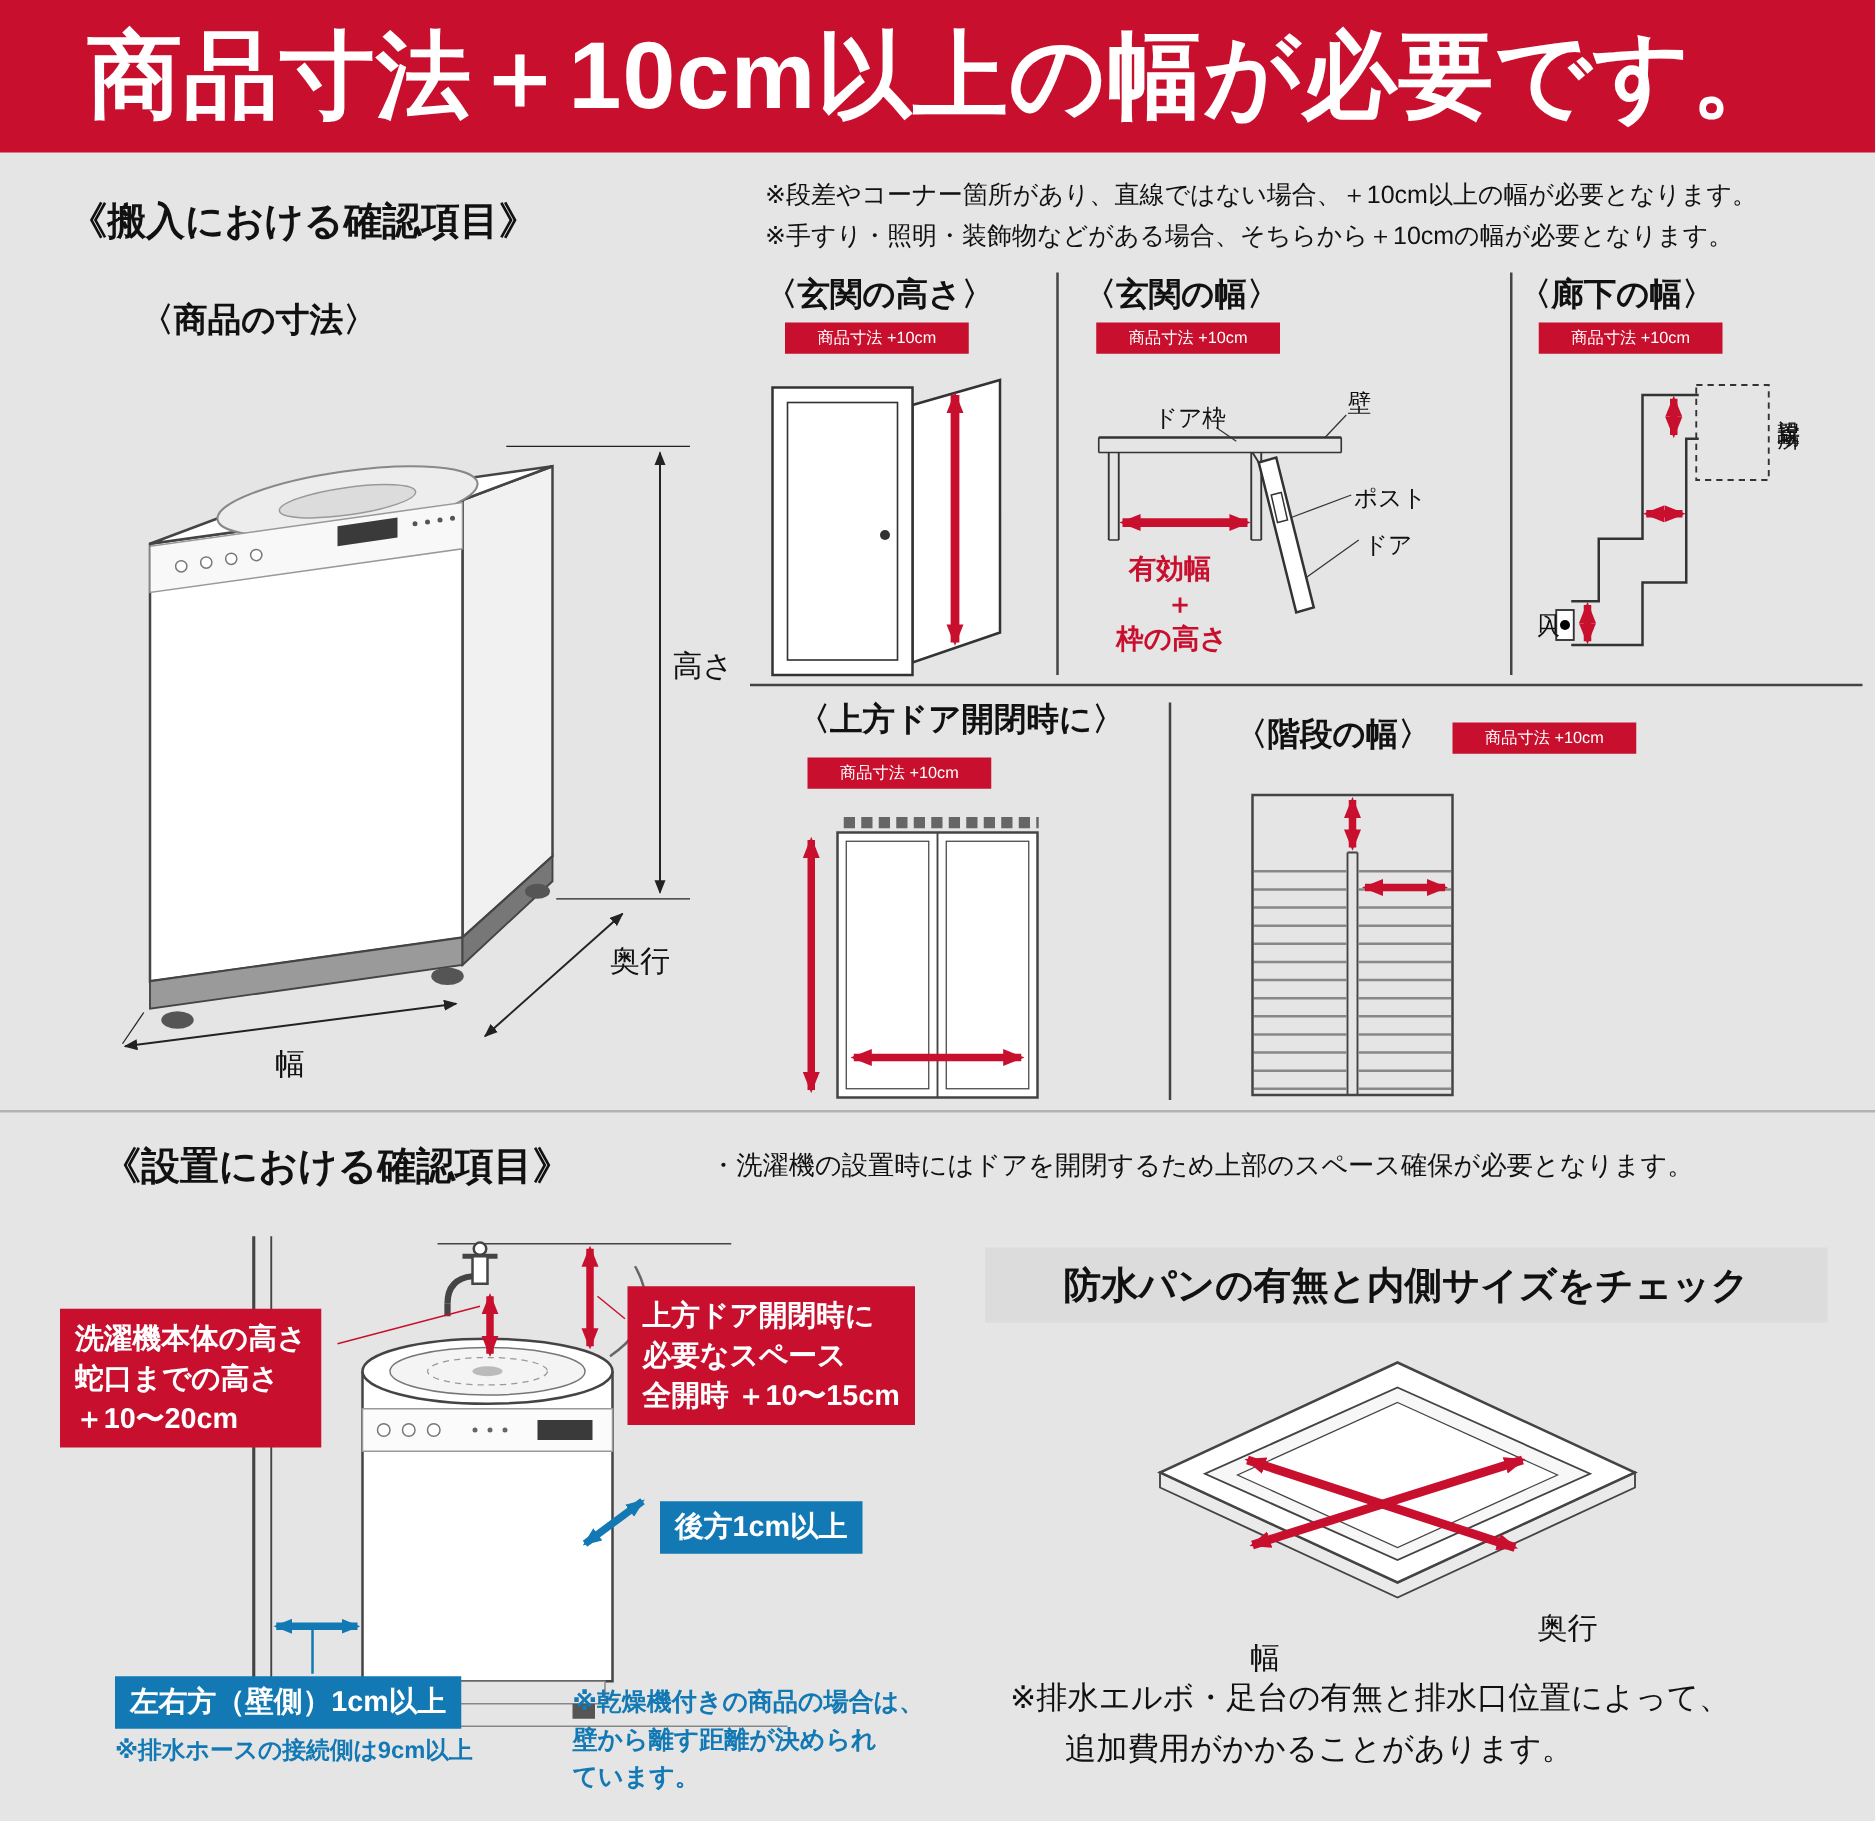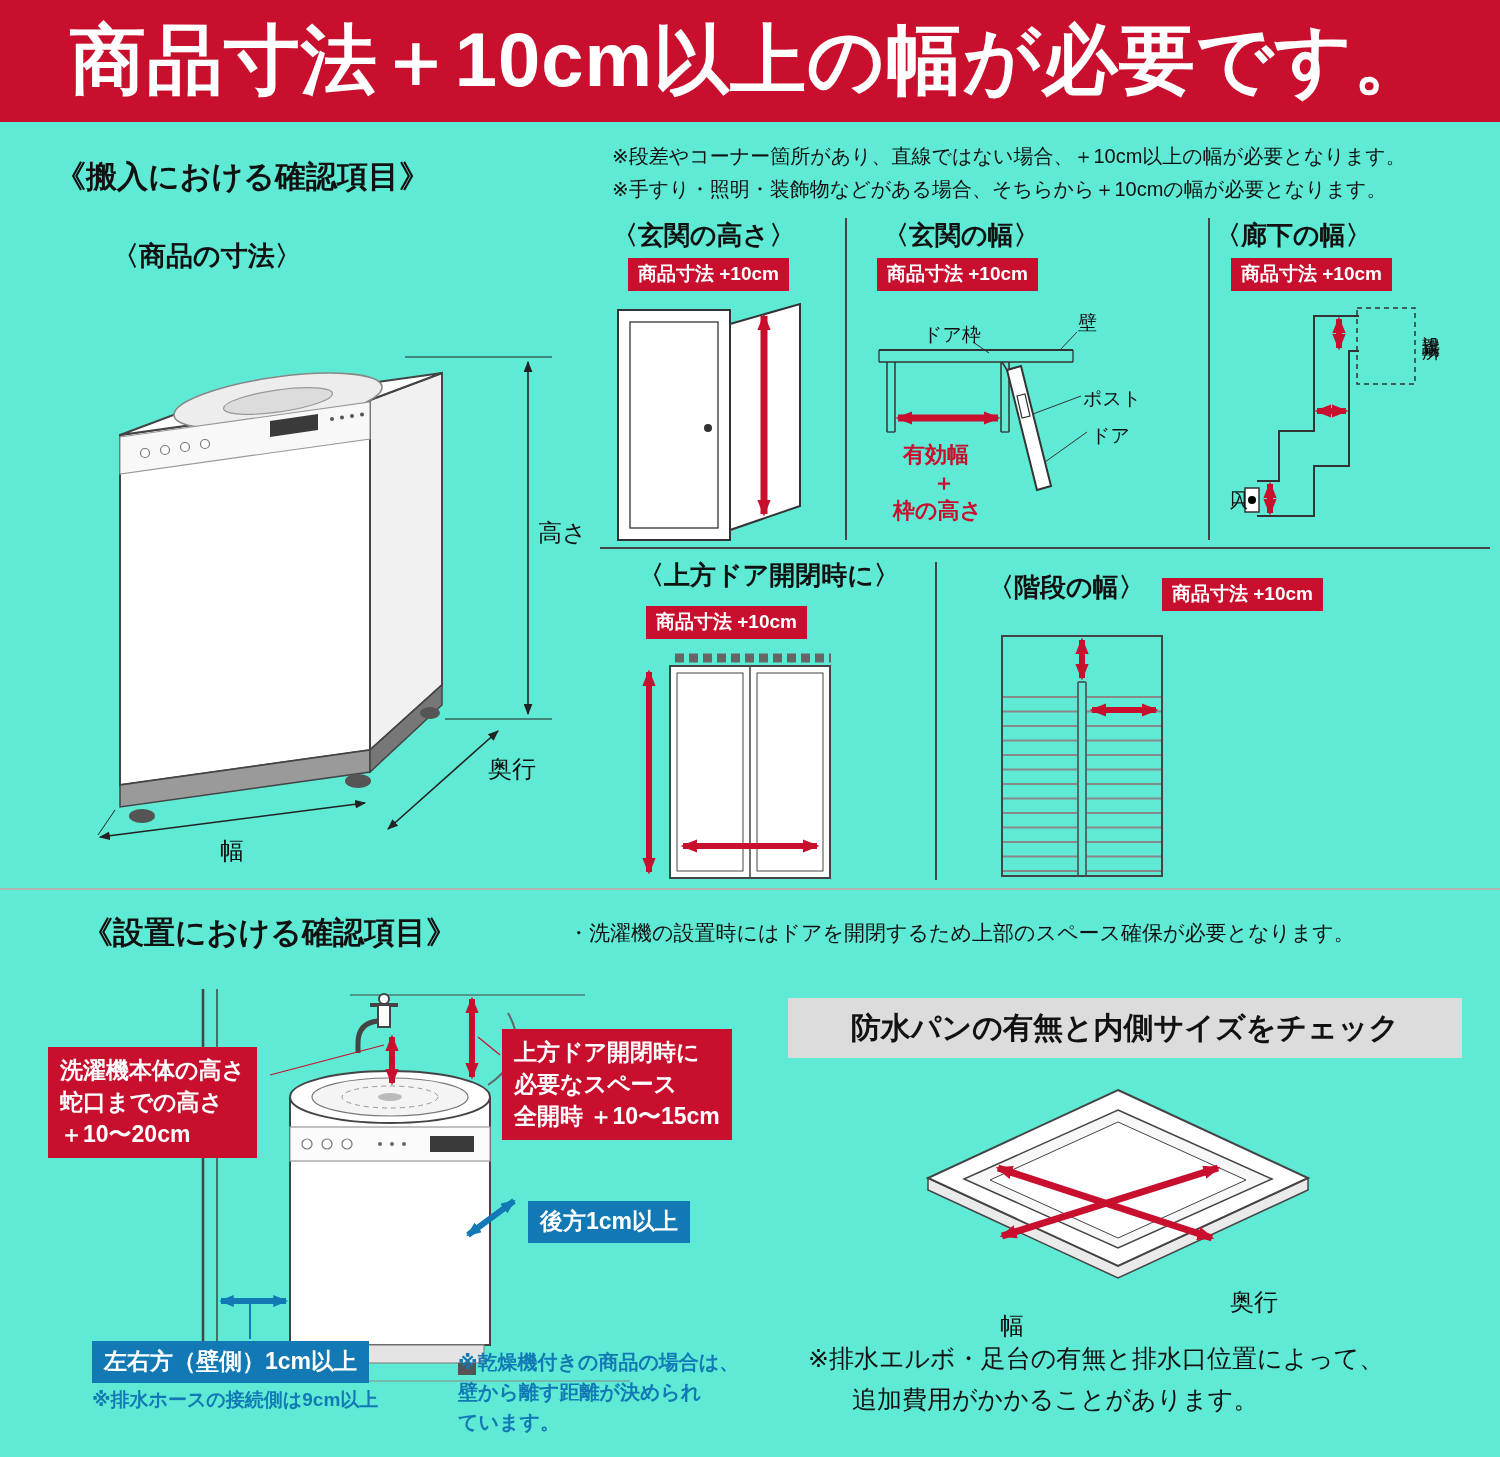--- a/index.html
+++ b/index.html
@@ -1,24 +1,24 @@
 <!DOCTYPE html>
 <html><head>
 <meta charset="utf-8">
 <style>
 *{margin:0;padding:0;box-sizing:border-box}
 body{font-family:"Liberation Sans","DejaVu Sans",sans-serif;background:#fff;color:#111}
-.page{position:relative;width:1500px;height:1457px;background:#5eead4;overflow:hidden}
+.page{position:relative;width:1500px;height:1457px;background:#e5e5e5;overflow:hidden}
 .abs{position:absolute}
 .banner{left:0;top:0;width:1500px;height:122px;background:#c80f2e;display:flex;align-items:center;justify-content:center}
 .banner h1{color:#fff;font-size:76px;font-weight:bold;letter-spacing:1px;white-space:nowrap}
 .h2{font-size:31px;font-weight:bold;white-space:nowrap}
 .h3{font-size:27px;font-weight:bold;white-space:nowrap}
 .colhead{font-size:26px;font-weight:bold;white-space:nowrap}
-.badge{display:inline-block;background:#c80f2e;color:#fff;font-weight:bold;font-size:19px;padding:3px 10px 4px;white-space:nowrap}
+.badge{display:inline-block;background:#c80f2e;color:#fff;font-weight:normal;font-size:13px;padding:3px 26px 4px;white-space:nowrap}
 .note{font-size:20px;line-height:1.65;white-space:nowrap}
 .note2{font-size:21px;line-height:1.6;white-space:nowrap}
 .dlabel{font-size:24px;white-space:nowrap}
 .slabel{font-size:19px;white-space:nowrap}
 .rlabel{color:#c80f2e;font-weight:bold;font-size:22px;white-space:nowrap}
 .vtext{writing-mode:vertical-rl;text-orientation:upright;font-size:18px;letter-spacing:2px;white-space:nowrap}
 .redbox{background:#c80f2e;color:#fff;font-weight:bold;font-size:23px;line-height:1.4;padding:7px 12px;white-space:nowrap}
 .bluebox{background:#1279b4;color:#fff;font-weight:bold;font-size:23px;line-height:1.3;padding:6px 12px;white-space:nowrap}
 .bnote{color:#1279b4;font-size:19px;font-weight:bold;white-space:nowrap}
 .bnote2{color:#1279b4;font-size:20px;font-weight:bold;line-height:1.5;white-space:nowrap}
@@ -116,21 +116,21 @@
         <polygon points="118,24 188,4 188,206 118,230" stroke-width="2"></polygon>
         <rect x="6" y="10" width="112" height="230" stroke-width="2"></rect>
         <rect x="18" y="22" width="88" height="206" stroke-width="1.3"></rect>
         <circle cx="96" cy="128" r="4" fill="#333" stroke="none"></circle>
       </g>
       <line x1="152" y1="16" x2="152" y2="214" stroke="#c80f2e" stroke-width="7" marker-start="url(#mkR)" marker-end="url(#mkR)"></line>
     </svg>
   </div>
 
   <div class="abs" style="left:865px;top:218px;width:335px;height:330px">
-    <div class="colhead" style="margin-left:18px">〈玄関の幅〉</div>
+    <div class="colhead" style="margin-left:2px">〈玄関の幅〉</div>
     <div class="abs badge" style="left:12px;top:40px">商品寸法 +10cm</div>
     <svg class="abs" style="left:0;top:78px" width="320" height="255" viewBox="0 0 320 255">
       <g stroke="#333" fill="none">
         <line x1="14" y1="54" x2="208" y2="54" stroke-width="2"></line>
         <line x1="14" y1="66" x2="208" y2="66" stroke-width="1.3"></line>
         <line x1="14" y1="54" x2="14" y2="66" stroke-width="1.3"></line>
         <line x1="208" y1="54" x2="208" y2="66" stroke-width="1.3"></line>
         <line x1="212" y1="36" x2="195" y2="54" stroke-width="1"></line>
         <line x1="108" y1="46" x2="124" y2="57" stroke-width="1"></line>
         <line x1="22" y1="66" x2="22" y2="136" stroke-width="1.5"></line>

